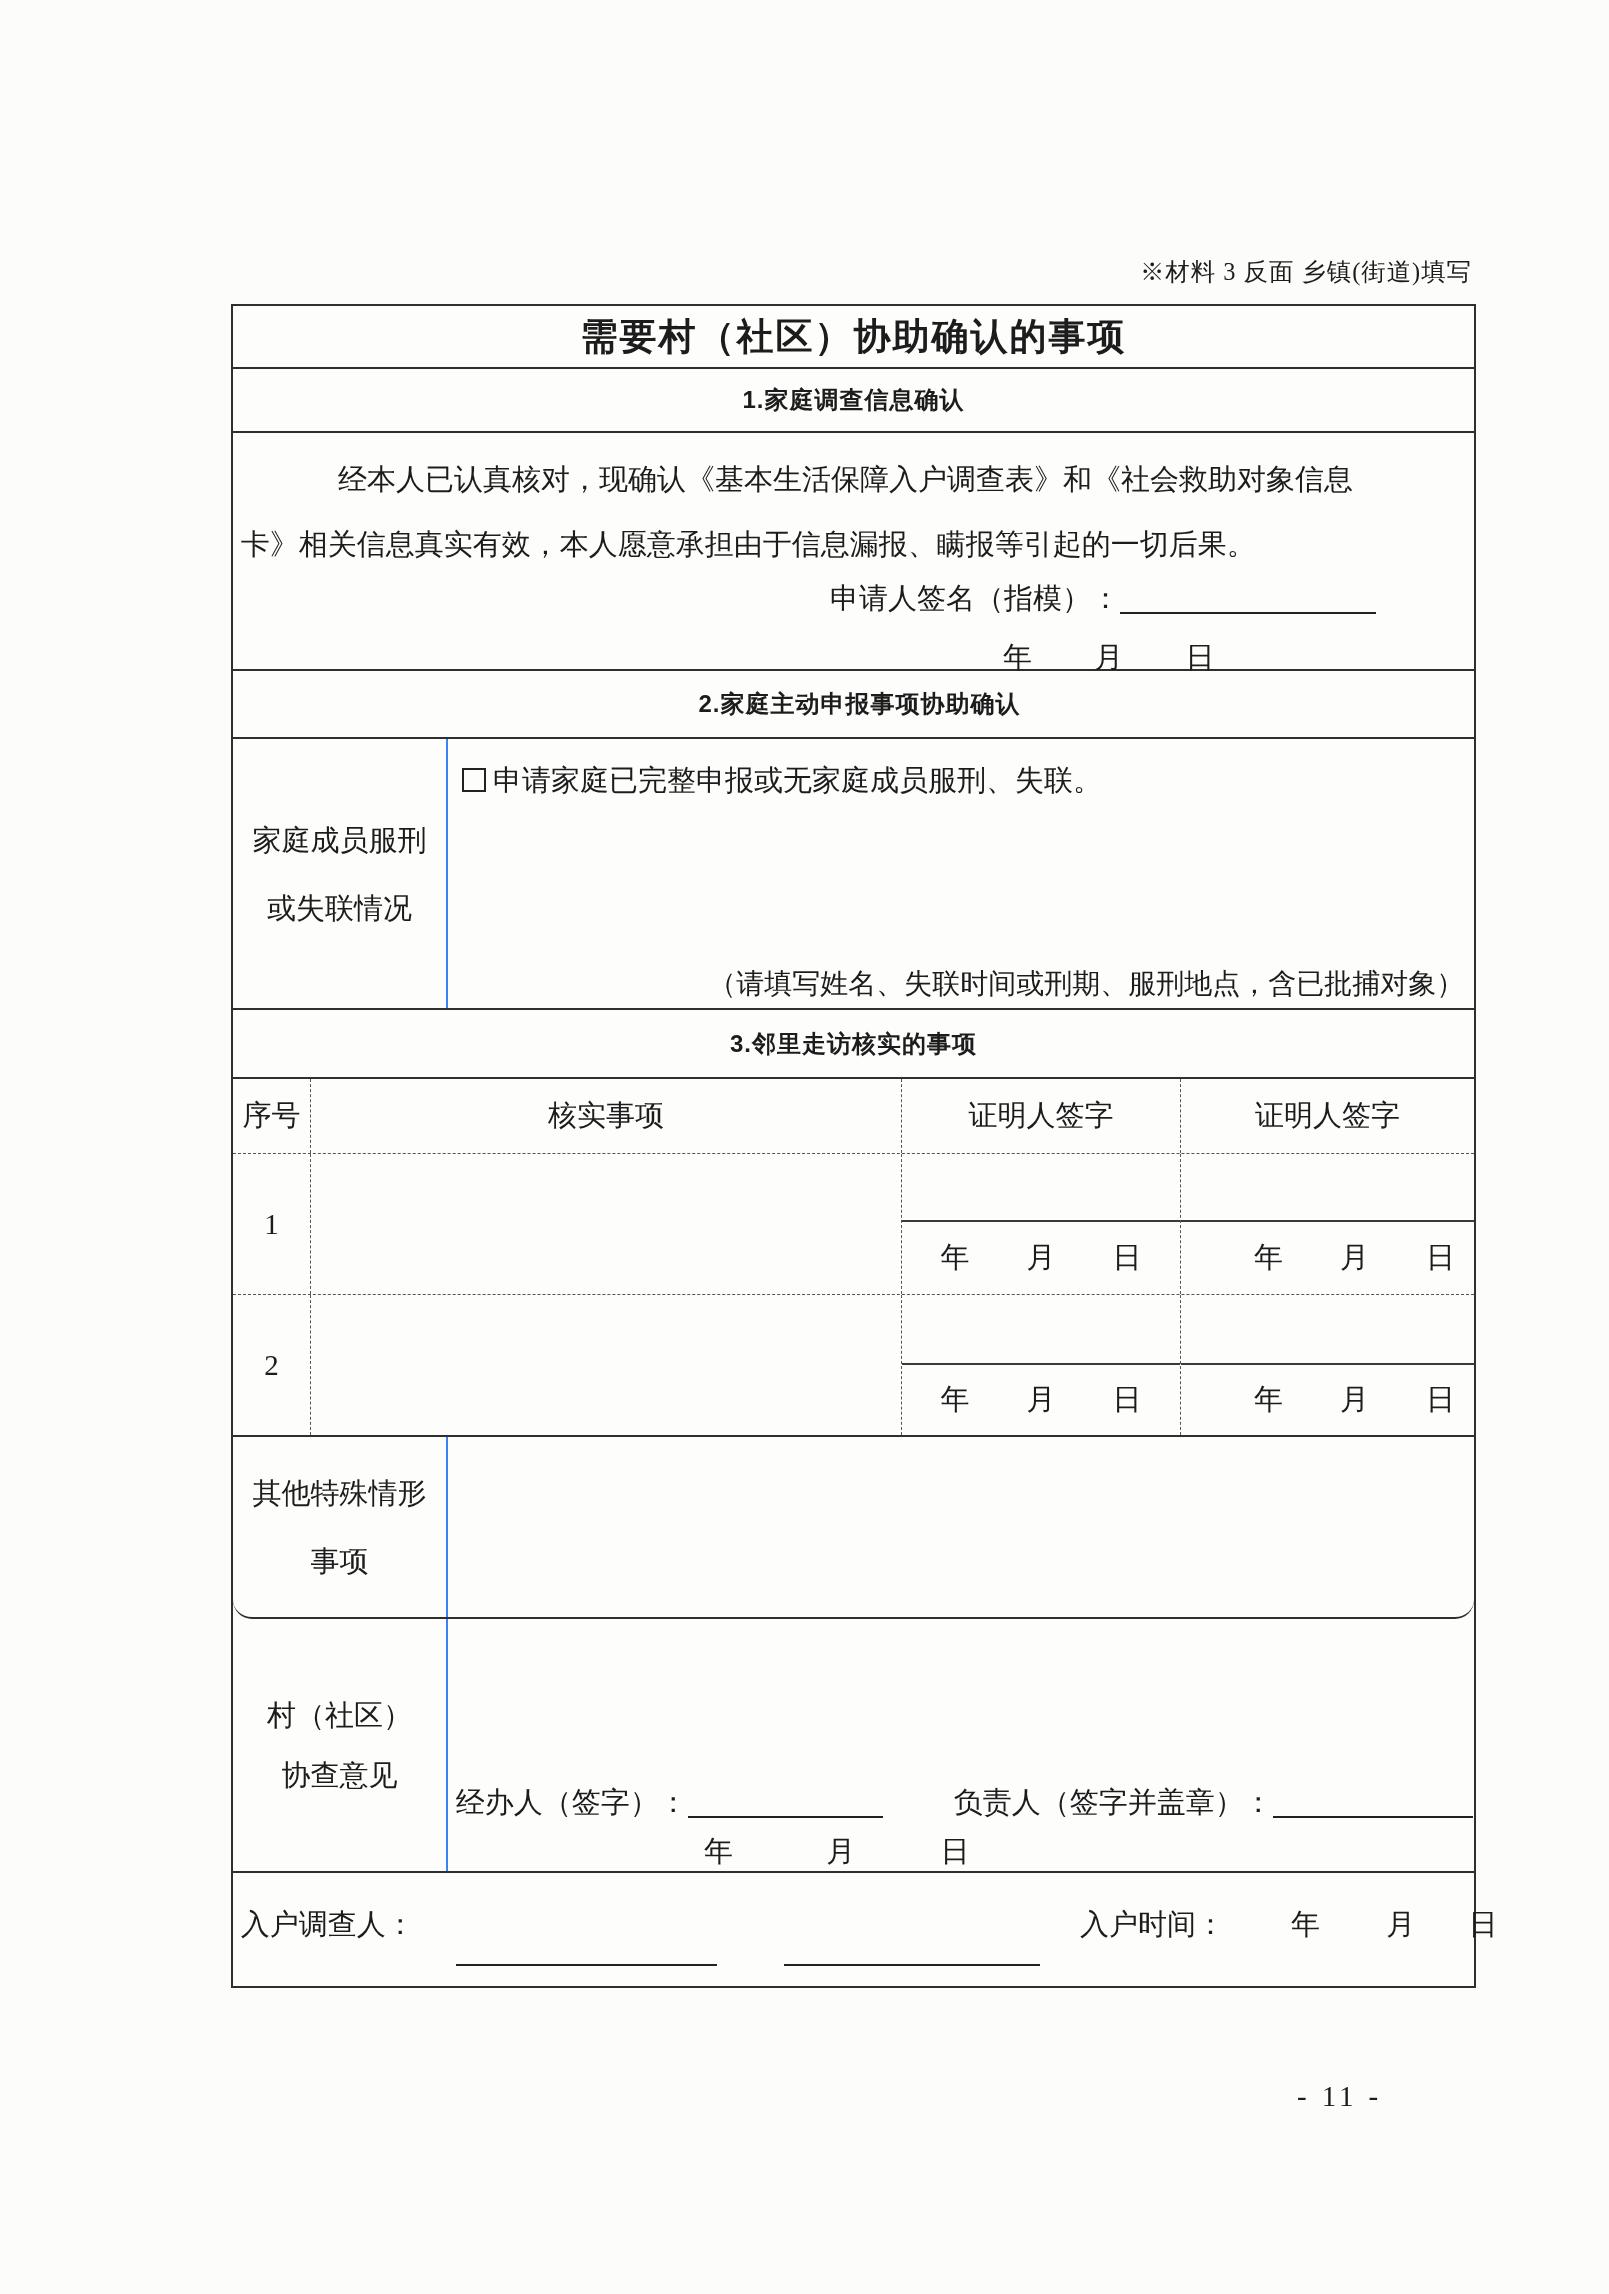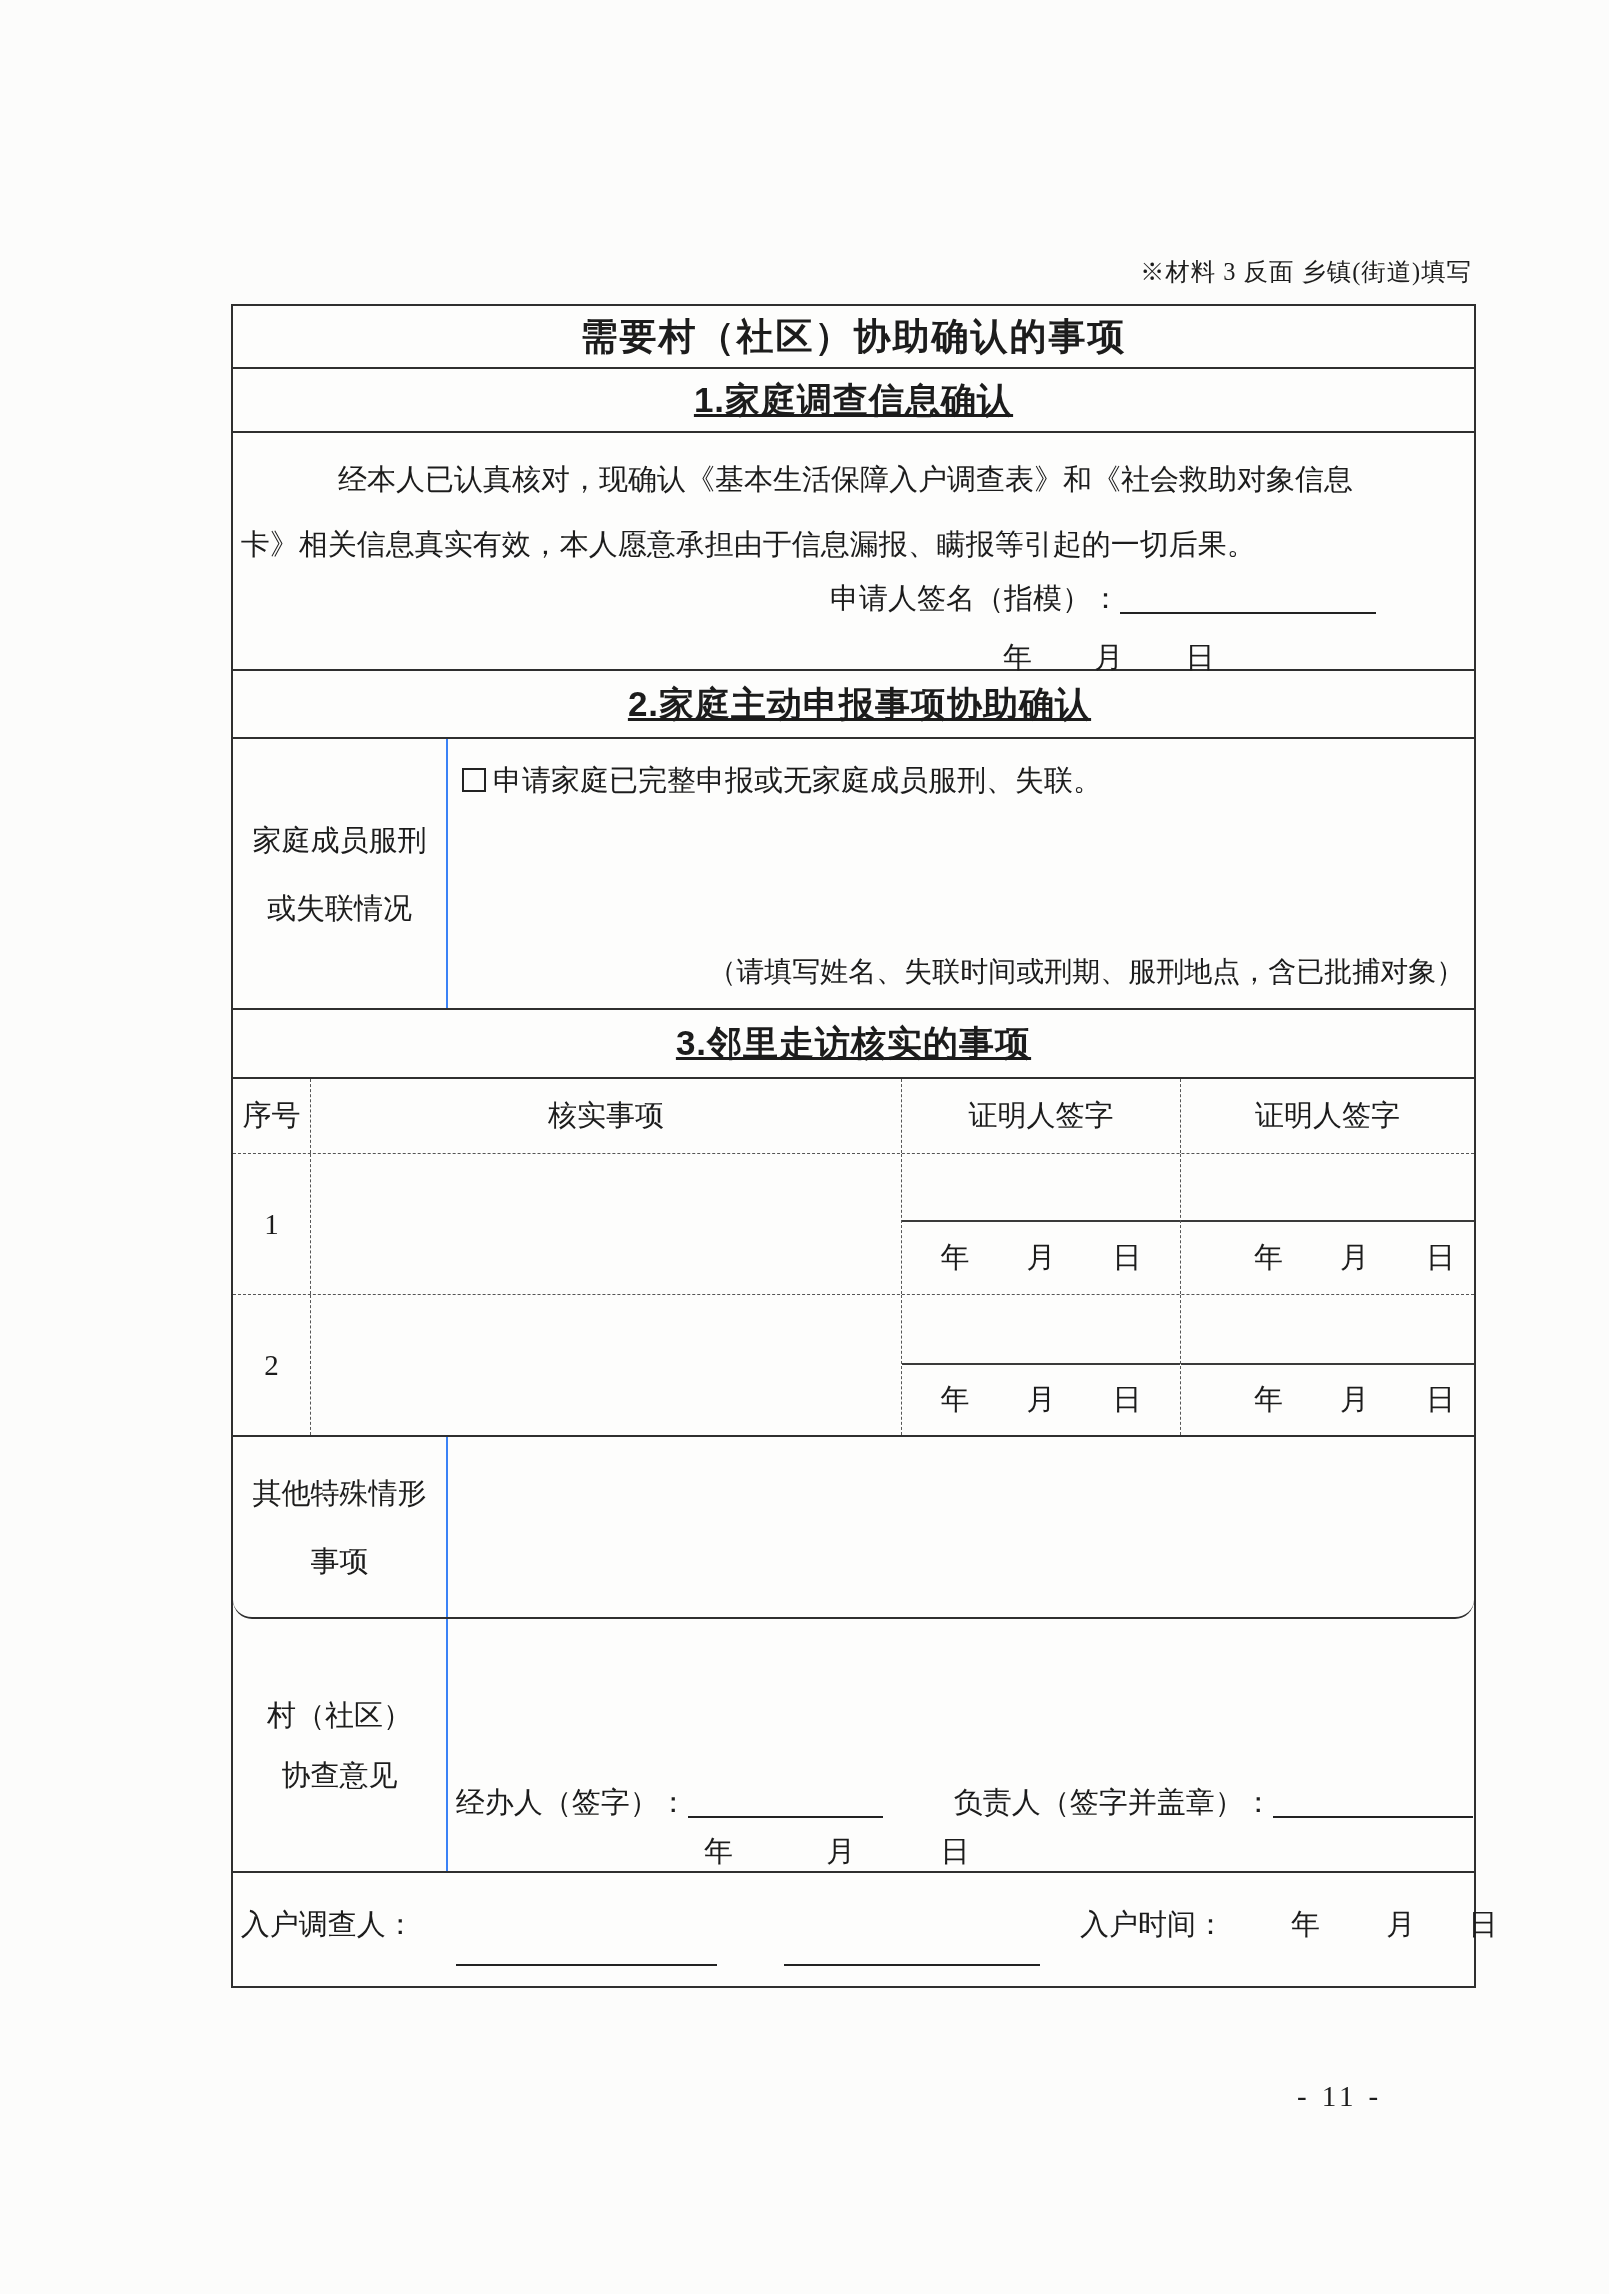--- a/index.html
+++ b/index.html
@@ -30,21 +30,21 @@
   .r-s3h     { height:69px; }
   .r-thead   { height:75px; border-bottom:1px dashed #555; }
   .r-trow1   { height:141px; border-bottom:1px dashed #555; }
   .r-trow2   { height:142px; }
   .r-other   { height:182px;border-radius:19px; }
   .r-village { height:254px; }
   .r-footer  { height:104px; }
 
   .center-row { display:flex; align-items:center; justify-content:center; }
   .title-text { font-size:37px; letter-spacing:2px; }
-  .sec-text   { font-size:35px; letter-spacing:1px;text-decoration:underline; }
+  .sec-text   { font-size:24px; letter-spacing:1px; }
 
   .stmt1 { position:absolute; top:27px;  left:105px; right:9.8px; }
   .stmt2 { position:absolute; top:92px;  left:7.8px;   right:9.8px; }
   .sig-line  { position:absolute; top:146px; left:597px; }
   .s1-date   { position:absolute; top:205px; left:770px; }
   .date-part { display:inline-block; }
   .gap56 { margin-right:55px; }
   .gap80 { margin-right:78px; }
   .gap88 { margin-right:86px; }
   .gap60 { margin-right:59px; }
@@ -61,21 +61,21 @@
   .lh70 .lbl-line { line-height:68px; }
   .lh62 .lbl-line { line-height:60px; }
   .content-col { flex:1; position:relative; }
 
   .cb {
     display:inline-block; width:24.4px; height:24.4px; border:2.4px solid #222;
     margin-right:6.8px; vertical-align:-2.9px; background:transparent;
   }
   .opt1 { position:absolute; top:21.5px;  left:13.7px; }
   .opt2 { position:absolute; top:98px; left:13.7px; }
-  .s2-note { position:absolute; right:9.8px; bottom:17px; font-size:28px; }
+  .s2-note { position:absolute; right:9.8px; bottom:5px; font-size:28px; }
 
   .tflex { display:flex; height:100%; }
   .c-no   { flex:0 0 78px;  border-right:1px dashed #555; display:flex; align-items:center; justify-content:center; }
   .c-item { flex:0 0 591px; border-right:1px dashed #555; }
   .c-s1   { flex:0 0 279px; border-right:1px dashed #555; display:flex; flex-direction:column; }
   .c-s2   { flex:1; display:flex; flex-direction:column; }
   .th-cell { display:flex; align-items:center; justify-content:center; }
   .sig-space { border-bottom:2px solid #3a3a3a; }
   .h70 { height:68px; } .h72 { height:70px; }
   .t-date { flex:1; display:flex; align-items:center; justify-content:center; gap:57px; }

